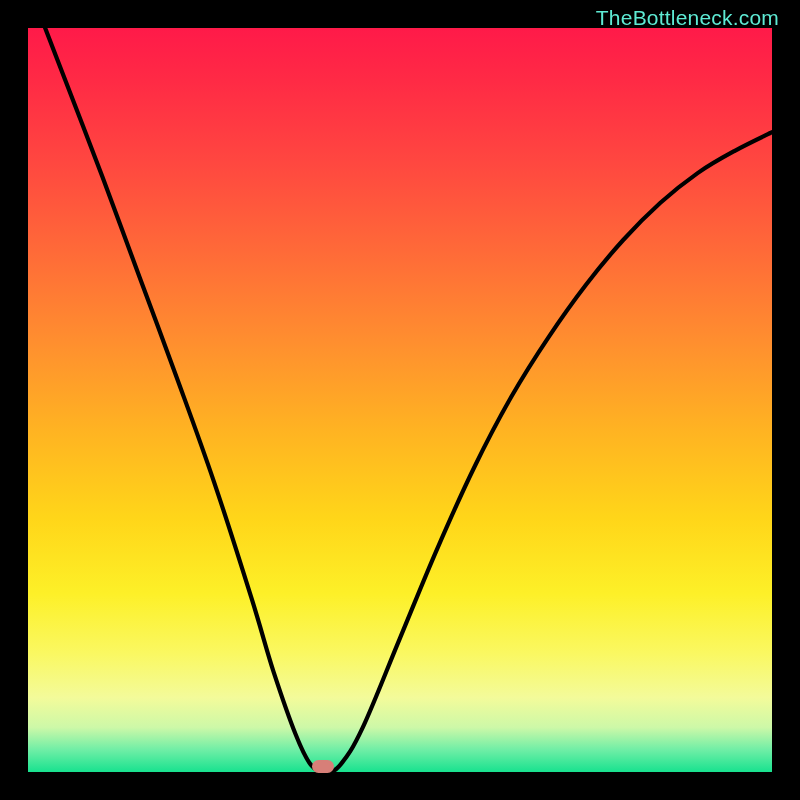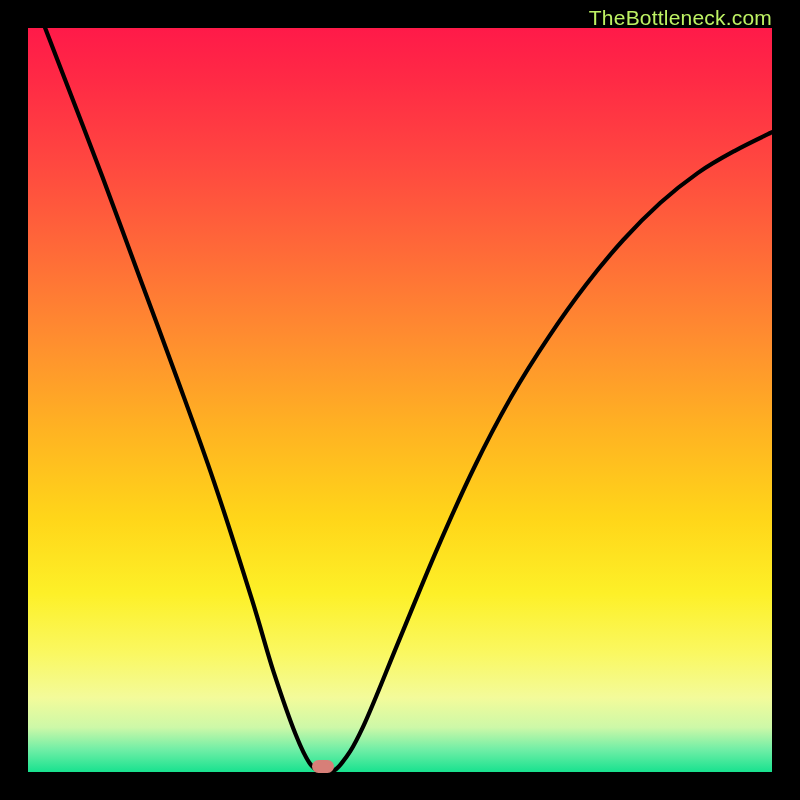--- a/index.html
+++ b/index.html
@@ -36,22 +36,22 @@
       #faf861 84%,
       #f3fb9a 90%,
       #cdf8a8 94%,
       #70eea6 97%,
       #18e28f 100%
     );
   }
   .watermark {
     position: absolute;
     top: 6px;
-    right: 28px;
-    color: #bef264;
+    right: 21px;
+    color: #5eead4;
     font-size: 21px;
     font-weight: 500;
     letter-spacing: 0.2px;
     user-select: none;
   }
   svg.curve {
     position: absolute;
     left: 0;
     top: 0;
     width: 744px;

